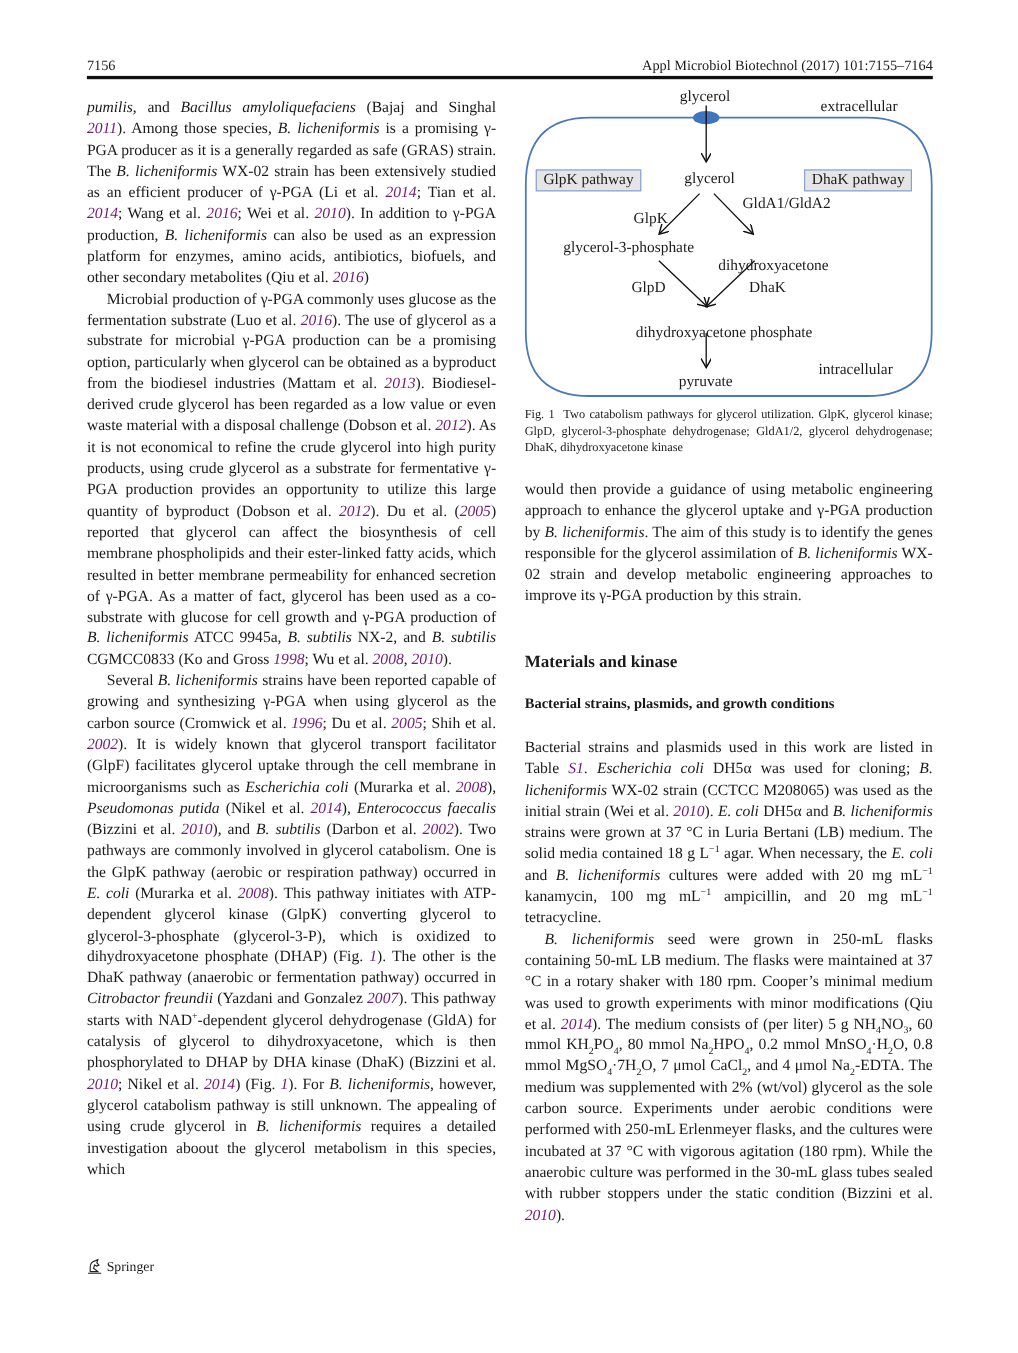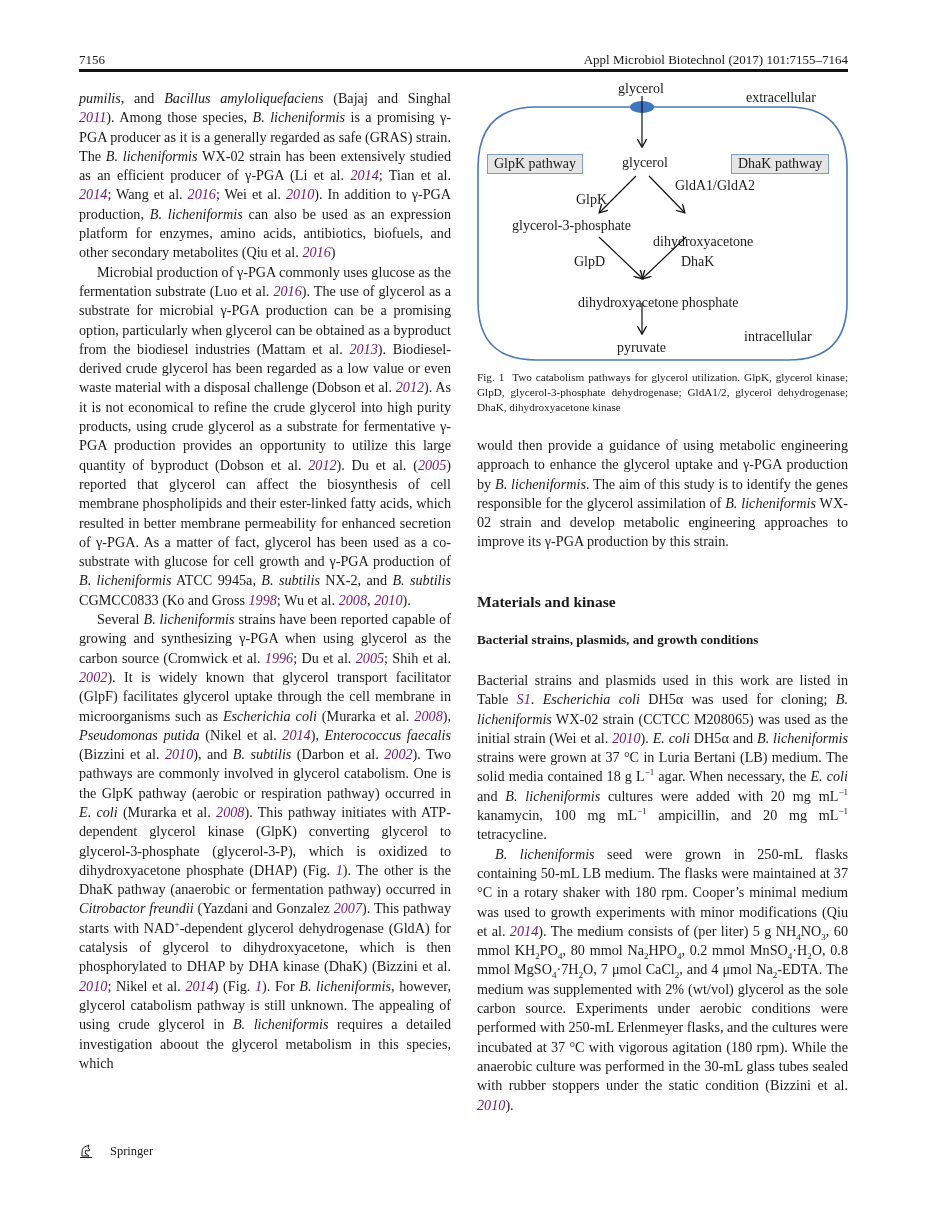--- a/index.html
+++ b/index.html
@@ -17,21 +17,21 @@
   i{font-style:italic;}
   sup,sub{font-size:9px;line-height:0;}
   .fig{position:absolute;left:476px;top:78px;width:374px;height:285px;}
   .fig svg{position:absolute;left:0;top:0;}
   .flab{position:absolute;font-size:14px;white-space:nowrap;}
   .pbox{position:absolute;border:1px solid #7d9ccc;padding:1px 6px;font-size:14px;white-space:nowrap;background:#e5e5e5;}
   .cap{position:absolute;left:477px;top:370px;width:371px;font-size:11.2px;line-height:15.2px;text-align:justify;}
   .cap b{font-weight:normal;}
   .h1{position:absolute;left:477px;top:593px;font-size:15.5px;font-weight:bold;}
   .h2{position:absolute;left:477px;top:632px;font-size:13.2px;font-weight:bold;}
-  .spr{position:absolute;left:79px;top:1144px;font-size:12.5px;display:flex;align-items:flex-end;gap:17px;}
+  .spr{position:absolute;left:79px;top:1144px;font-size:12.5px;display:flex;align-items:flex-end;gap:4px;}
 </style>
 </head>
 <body>
 
 <div class="hdr">
   <span class="pg">7156</span>
   <span class="jr">Appl Microbiol Biotechnol (2017) 101:7155–7164</span>
 </div>
 <div class="rule"></div>
 

